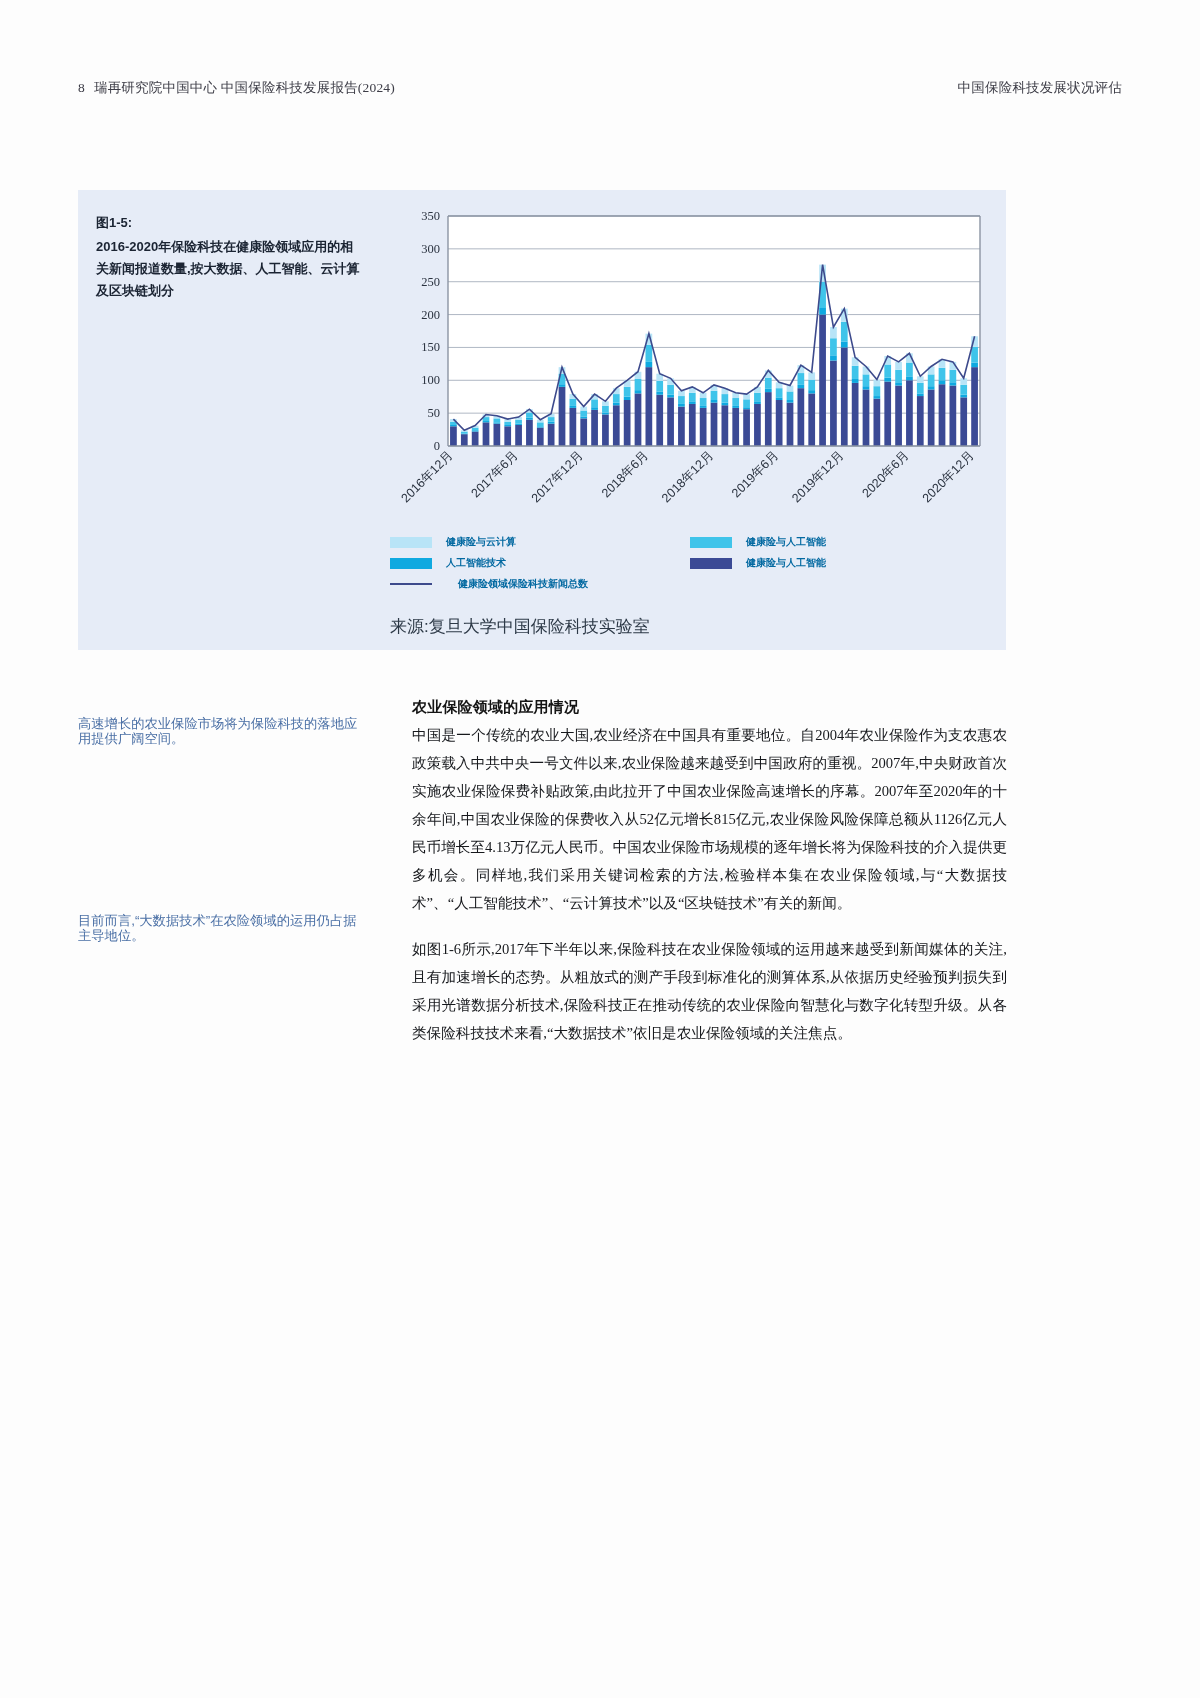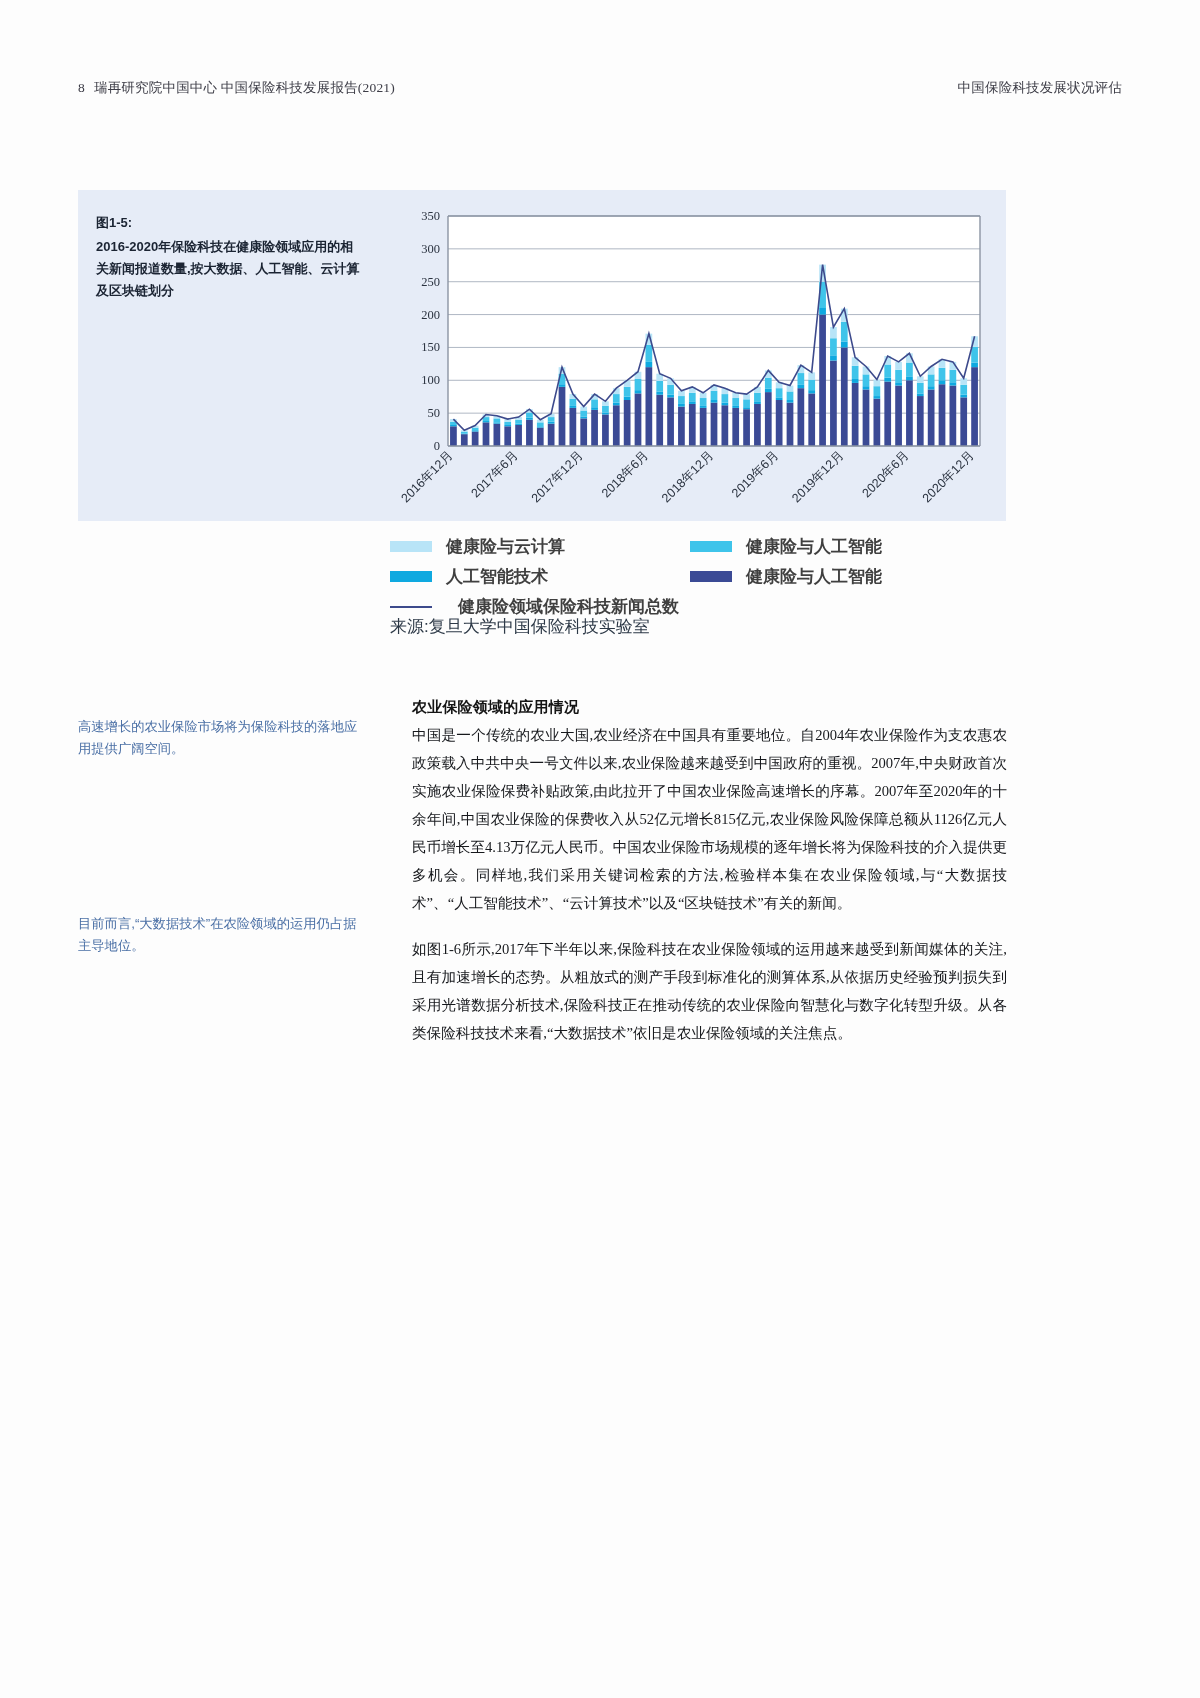--- a/index.html
+++ b/index.html
@@ -27,21 +27,21 @@
     color:#3c3c46;
     letter-spacing:0.2px;
   }
   .runhead-left { display:flex; align-items:baseline; gap:9px; }
   .runhead-pageno { font-weight:400; }
 
   
   .figure-panel {
     position:absolute;
     left:78px; top:190px;
-    width:928px; height:331px;
+    width:928px; height:460px;
     background:#e6ecf7;
   }
   .fig-caption {
     position:absolute;
     left:18px; top:22px;
     width:268px;
     font-size:13px;
     line-height:22px;
     color:#1b2433;
     font-family:"Liberation Sans","DejaVu Sans",sans-serif;
@@ -68,39 +68,39 @@
   .legend-row { display:flex; margin-bottom:7px; }
   .legend-col { display:flex; align-items:center; width:305px; }
   .legend-col.full { width:100%;gap:12px; }
   .swatch {
     width:42px; height:11px; margin-right:14px; flex:none;
   }
   .swatch.line-sw {
     height:0; border-top:2.5px solid #3d4a8c;
   }
   .legend-label {
-    font-size:17px; color:#404040; font-weight:600;
+    font-size:10px; color:#0369a1; font-weight:600;
     font-family:"Liberation Sans","DejaVu Sans",sans-serif;
     white-space:nowrap;
   }
   .source {
     position:absolute;
     left:312px; top:425px;
     font-size:17px;
     color:#2d3947;
     font-family:"Liberation Sans","DejaVu Sans",sans-serif;
   }
 
   
   .margin-note {
     position:absolute;
     left:78px;
     width:280px;
     font-size:13.3px;
-    line-height:22px;
+    line-height:15px;
     color:#4a6fa5;
     font-family:"Liberation Sans","DejaVu Sans",sans-serif;
   }
   .note-1 { top:716px; }
   .note-2 { top:913px; }
 
   .body-col {
     position:absolute;
     left:412px; top:698px;
     width:595px;
@@ -124,21 +124,21 @@
   .body-p:last-child { margin-bottom:0; }
 </style>
 </head>
 <body>
 
 <div class="page">
 
   <div class="runhead">
     <div class="runhead-left">
       <span class="runhead-pageno">8</span>
-      <span>瑞再研究院中国中心  中国保险科技发展报告(2021)</span>
+      <span>瑞再研究院中国中心  中国保险科技发展报告(2024)</span>
     </div>
     <div>中国保险科技发展状况评估</div>
   </div>
 
   <div class="figure-panel">
 
     <div class="fig-caption">
       <span class="fig-num">图1-5:</span>
       <span class="fig-desc">2016-2020年保险科技在健康险领域应用的相关新闻报道数量,按大数据、人工智能、云计算及区块链划分</span>
     </div>

